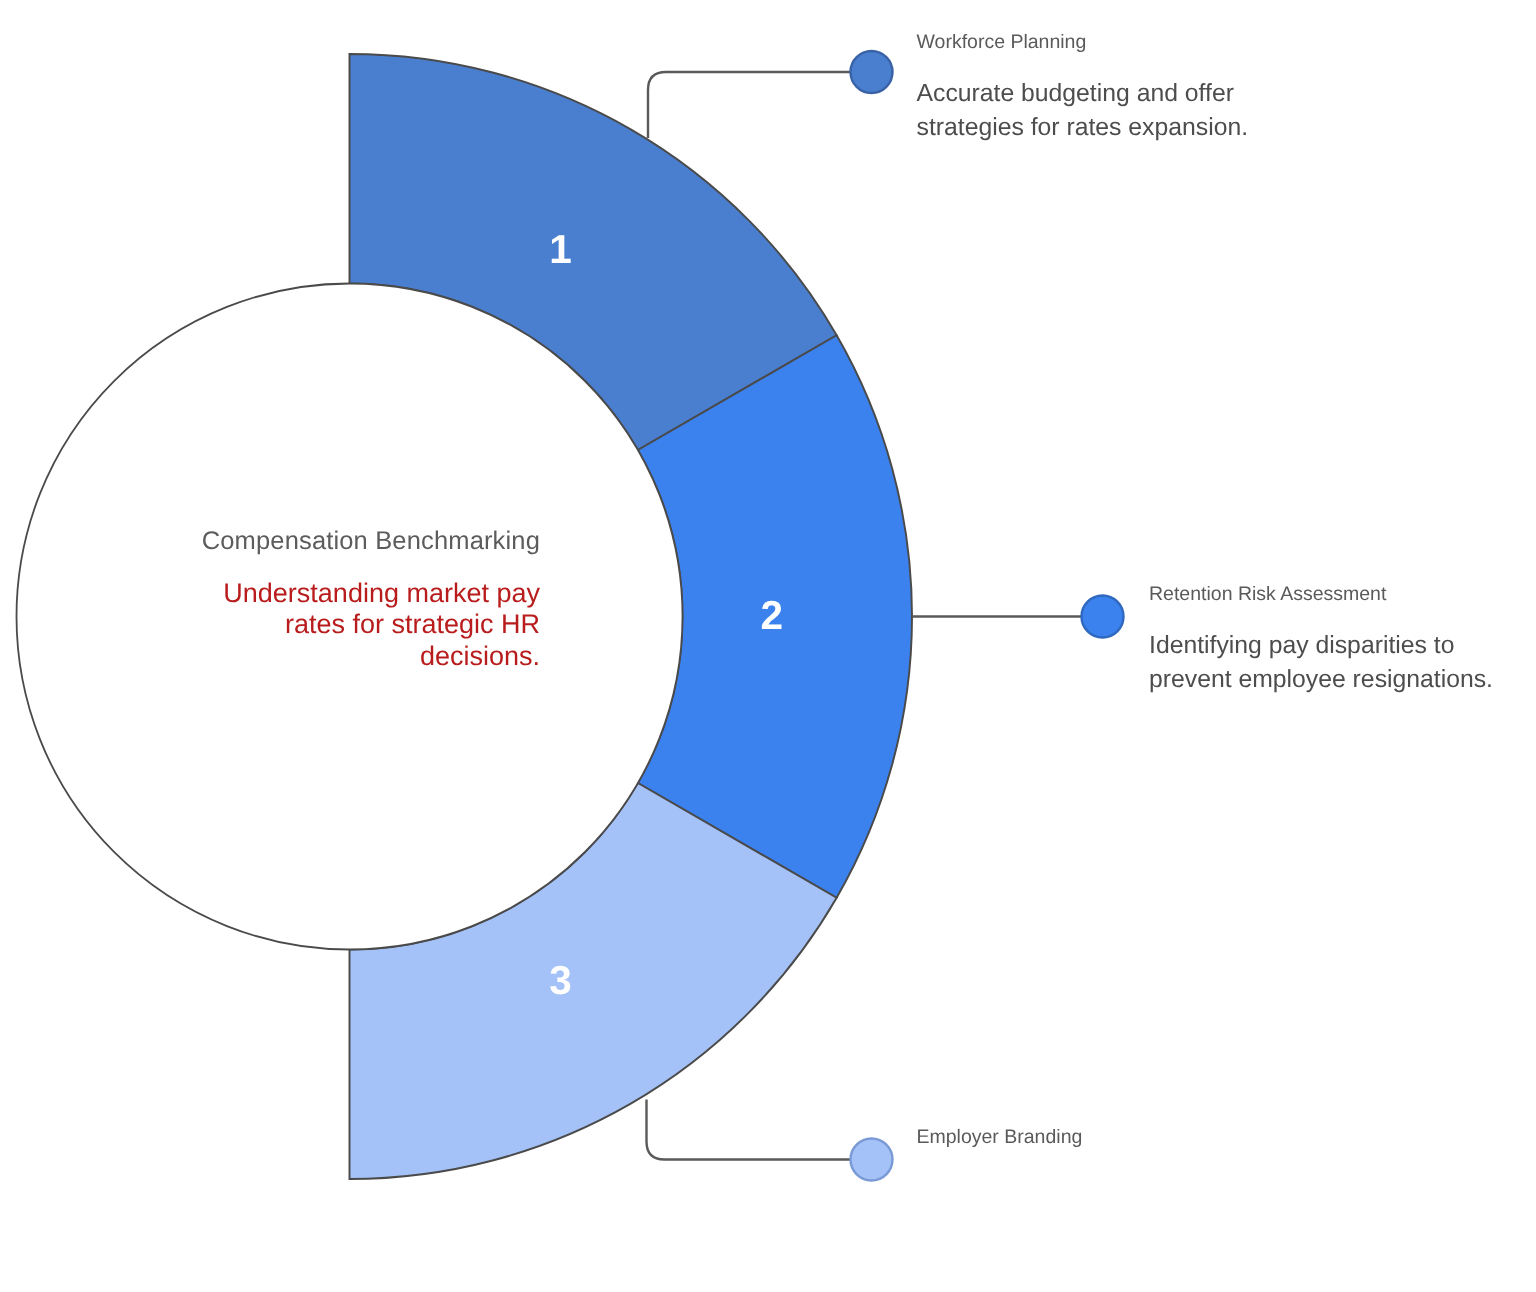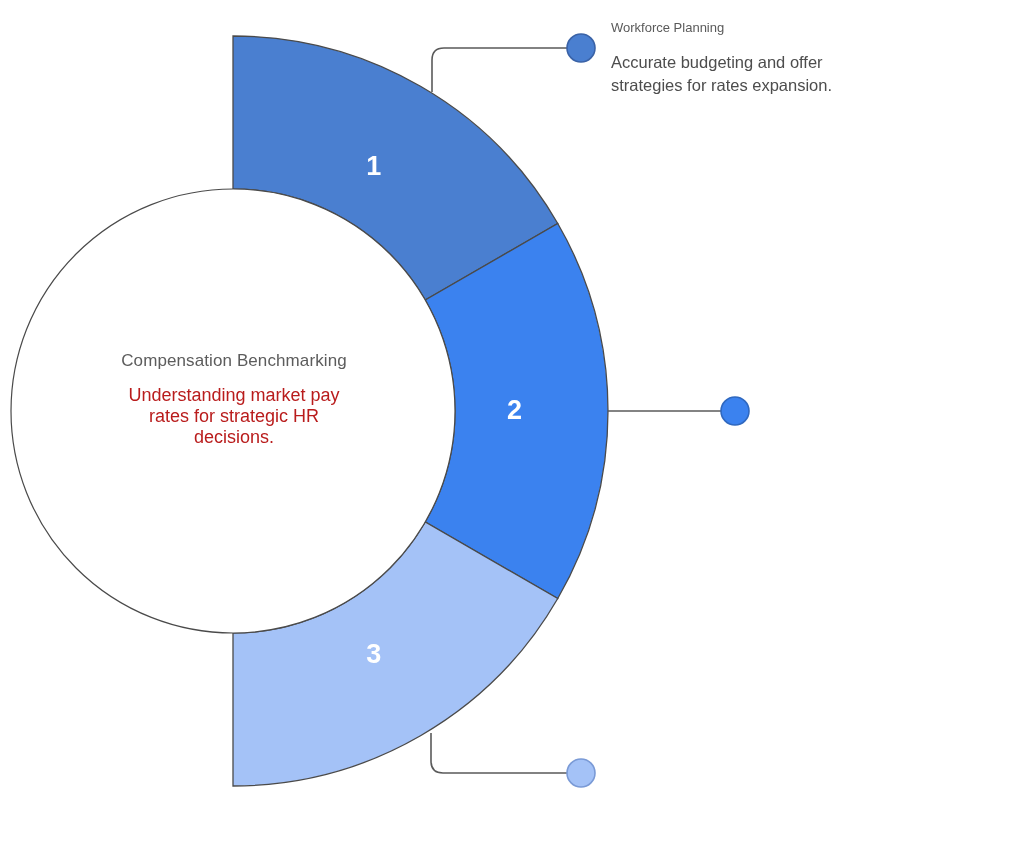--- a/index.html
+++ b/index.html
@@ -39,21 +39,21 @@
     text-anchor: middle;
     dominant-baseline: middle;
   }
 
   
   .center-block {
     position: absolute;
     left: 108px;
     top: 350px;
     width: 252px;
-    text-align: center;
+    text-align: right;
   }
   .center-title {
     font-size: 17px;
     line-height: 21px;
     color: #5c5c5c;
     letter-spacing: 0.1px;
   }
   .center-desc {
     margin-top: 14px;
     font-size: 18px;
@@ -116,17 +116,22 @@
   <div class="center-block">
     <div class="center-title">Compensation Benchmarking</div>
     <div class="center-desc">Understanding market pay rates for strategic HR decisions.</div>
   </div>
 
   <div class="callout" id="callout-1">
     <div class="callout-title">Workforce Planning</div>
     <div class="callout-desc">Accurate budgeting and offer strategies for rates expansion.</div>
   </div>
 
+  <div class="callout" id="callout-2">
+    <div class="callout-title">Retention Risk Assessment</div>
+    <div class="callout-desc">Identifying pay disparities to prevent employee resignations.</div>
+  </div>
 
   <div class="callout" id="callout-3">
+    <div class="callout-title">Employer Branding</div>
   </div>
 
 </div>
 
 </body></html>

